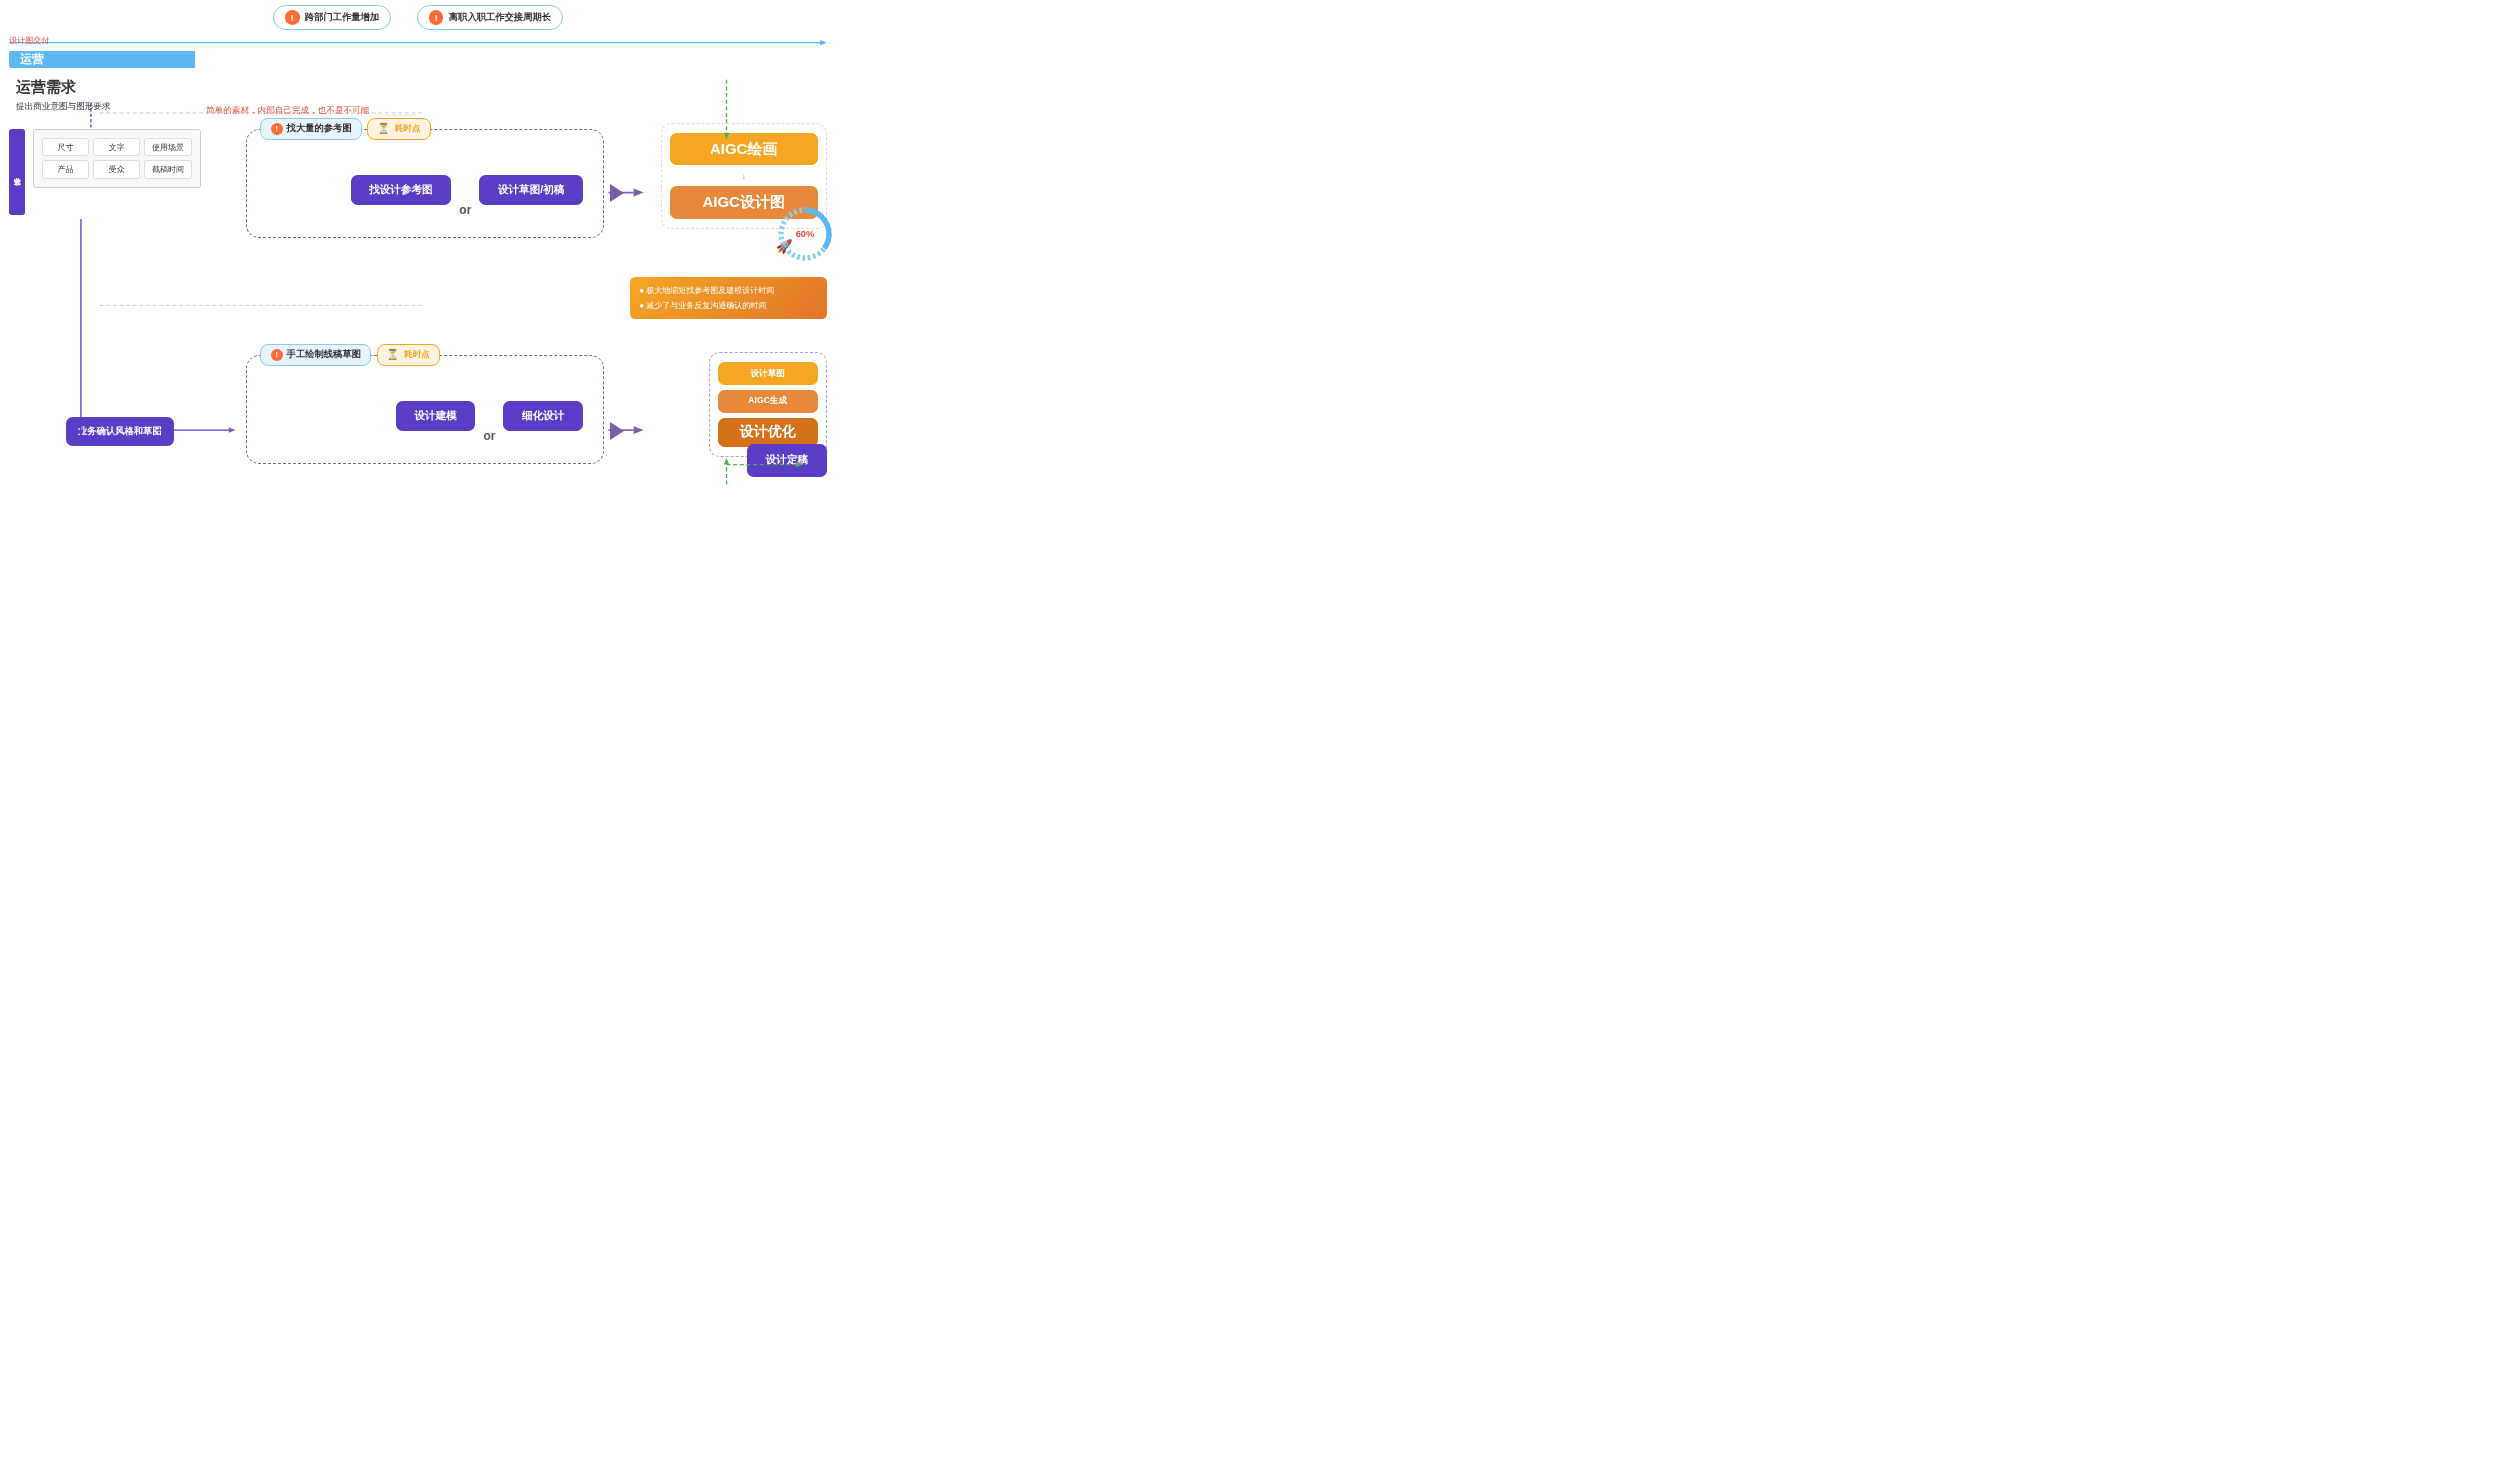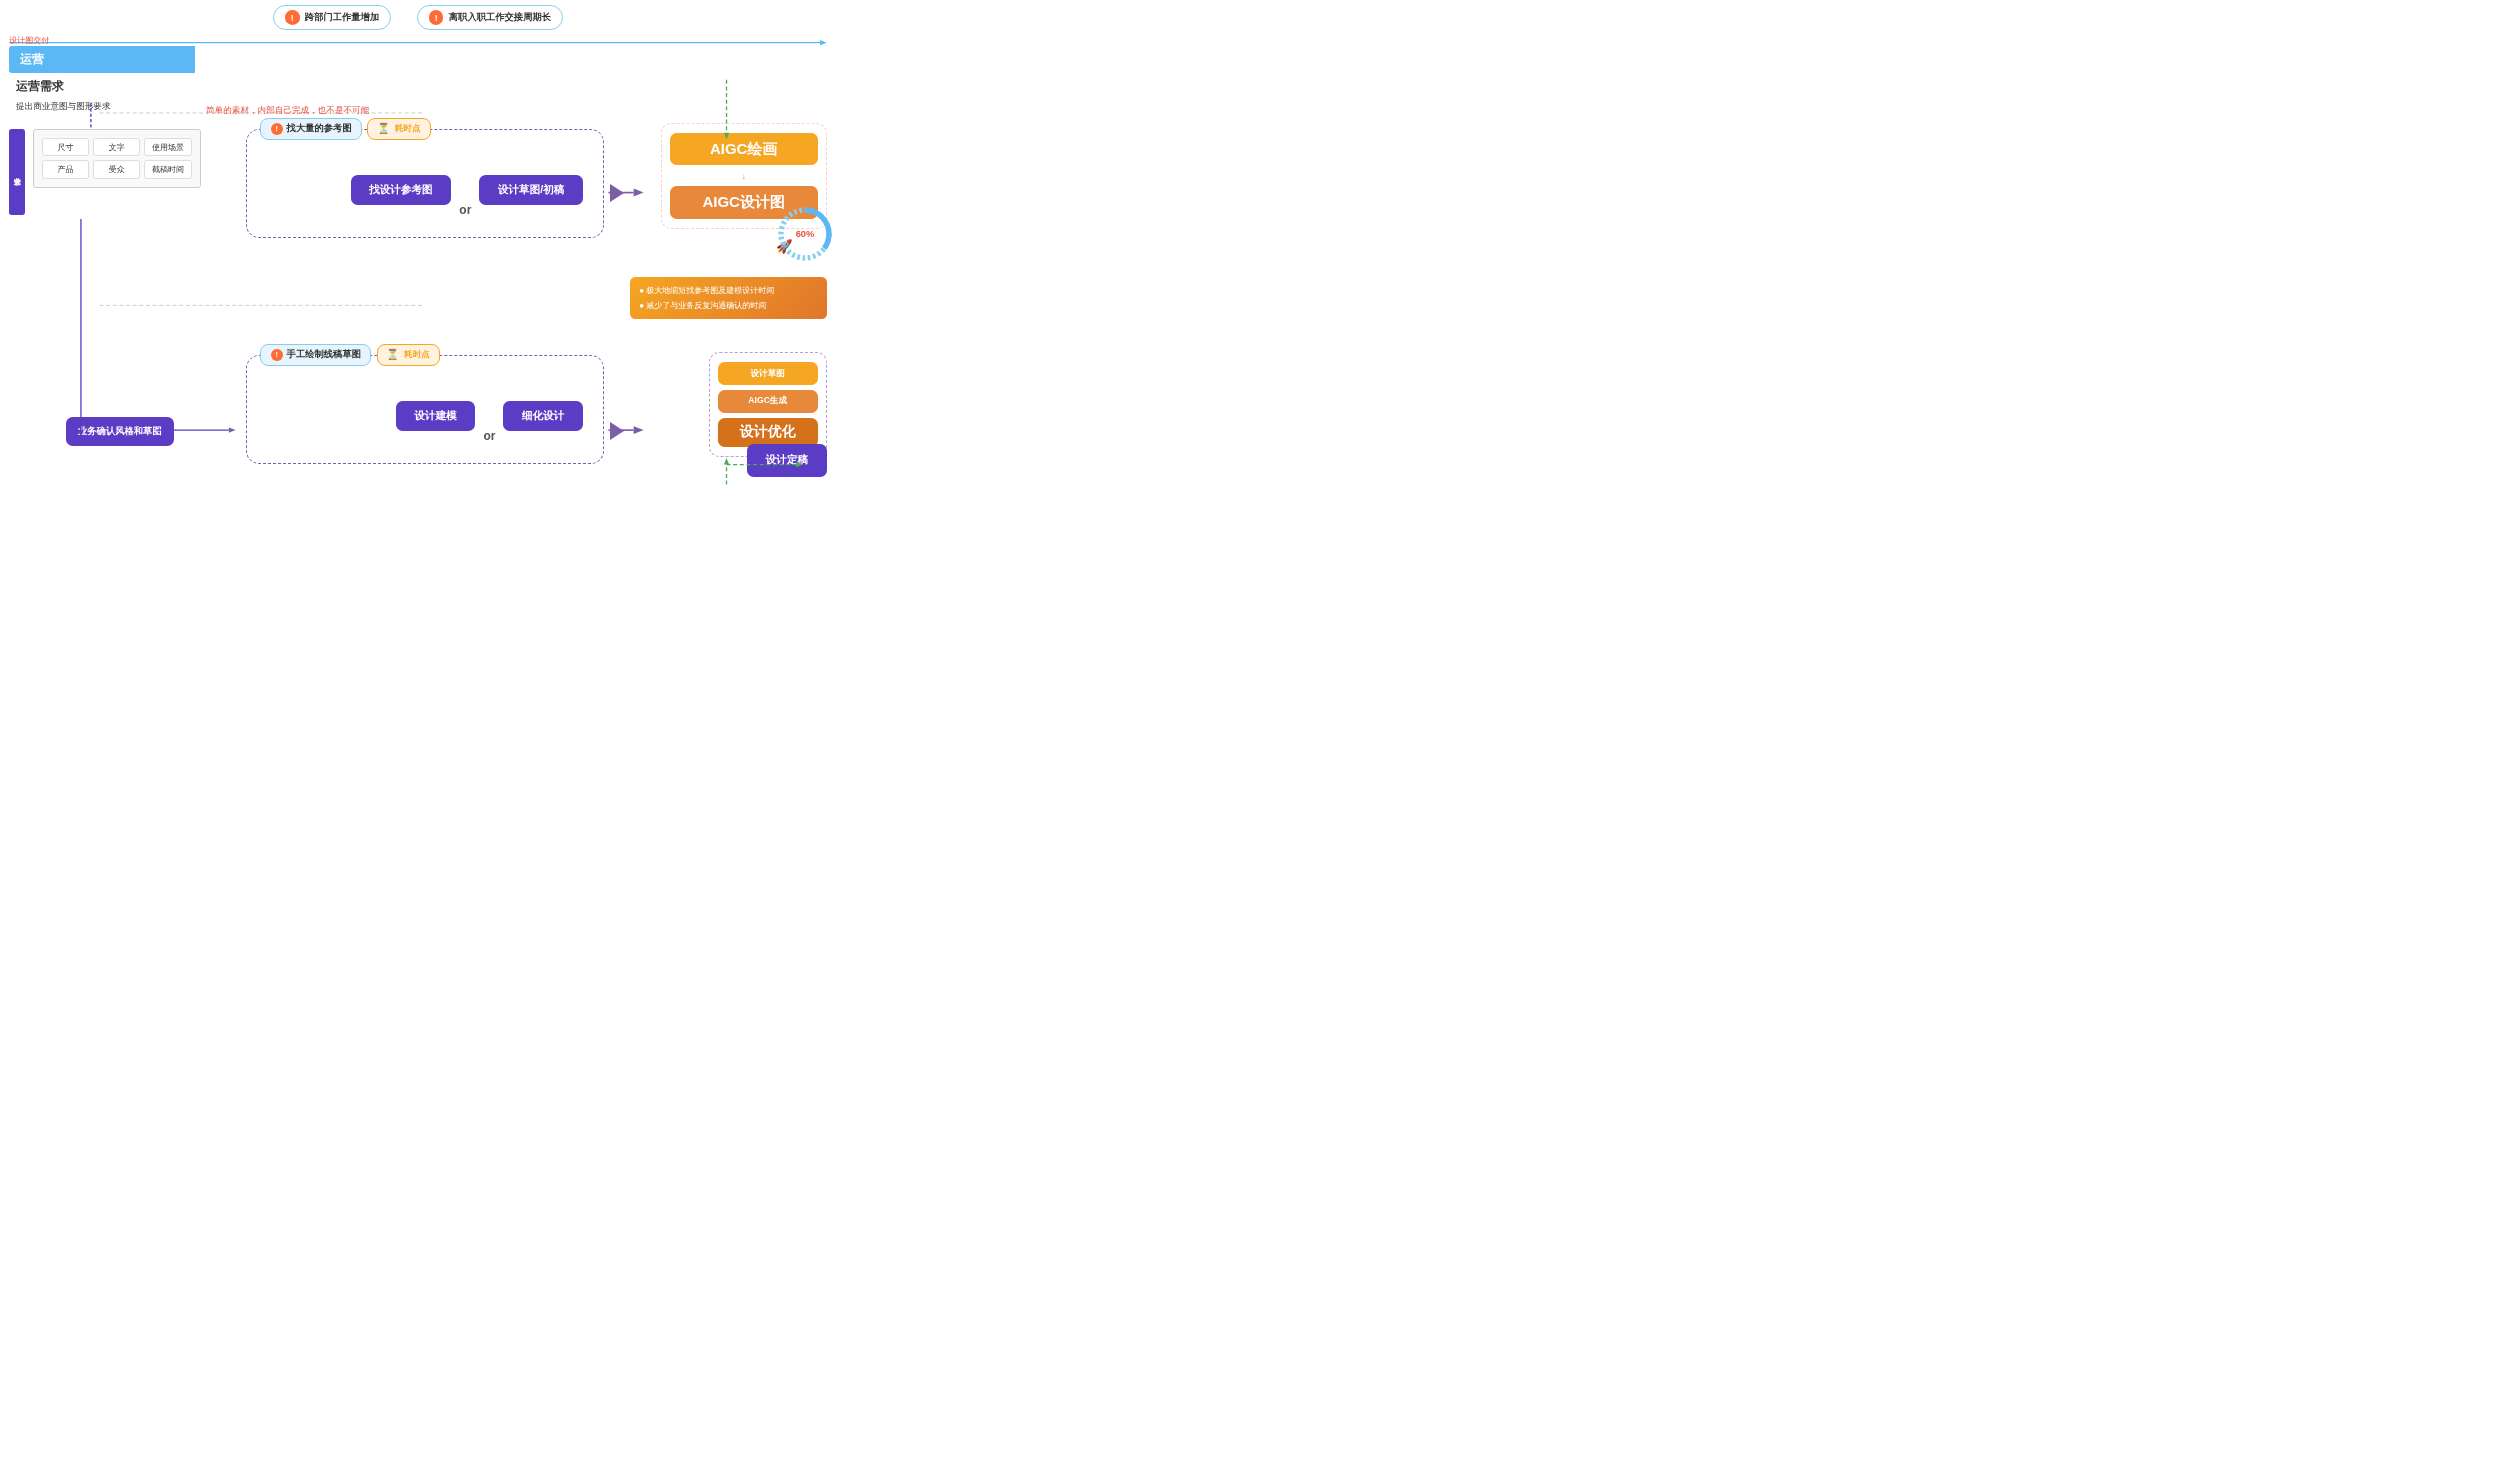--- a/index.html
+++ b/index.html
@@ -59,20 +59,21 @@
 
     
     .header-row {
       position: absolute;
       top: 46px;
       left: 9.3px;
       right: 9.3px;
       height: 26.5px;
       display: flex;
       z-index: 6;
+      align-items: center;
     }
 
     .header-operations {
       width: 186px;
       background: #5bb8f5;
       display: flex;
       align-items: center;
       padding-left: 10.6px;
       border-radius: 2.7px 0 0 2.7px;
     }
@@ -361,21 +362,21 @@
   </div>
 
   <div style="position:absolute; top:35px; left:9.3px; font-size:8px; color:#e74c3c; z-index:10;">设计图交付</div>
 
   <div class="header-row">
     <div class="header-operations">
       <span>运营</span>
     </div>
   </div>
 
-  <div style="position:absolute; top:78px; left:16px; font-size:12px; font-weight:bold; color:#333;">运营需求</div>
+  <div style="position:absolute; top:78px; left:16px; font-size:15px; font-weight:bold; color:#333;">运营需求</div>
 
   <div style="position:absolute; top:105px; left:206px; font-size:8.6px; color:#e74c3c; font-weight:500; z-index:10;">简单的素材，内部自己完成，也不是不可能</div>
 
   <div style="position:absolute; top:101px; left:16px; font-size:8.6px; color:#333;">提出商业意图与图形要求</div>
 
   <div class="biz-label">
     <span>业务诉求</span>
   </div>
 
   <div class="business-demands">

